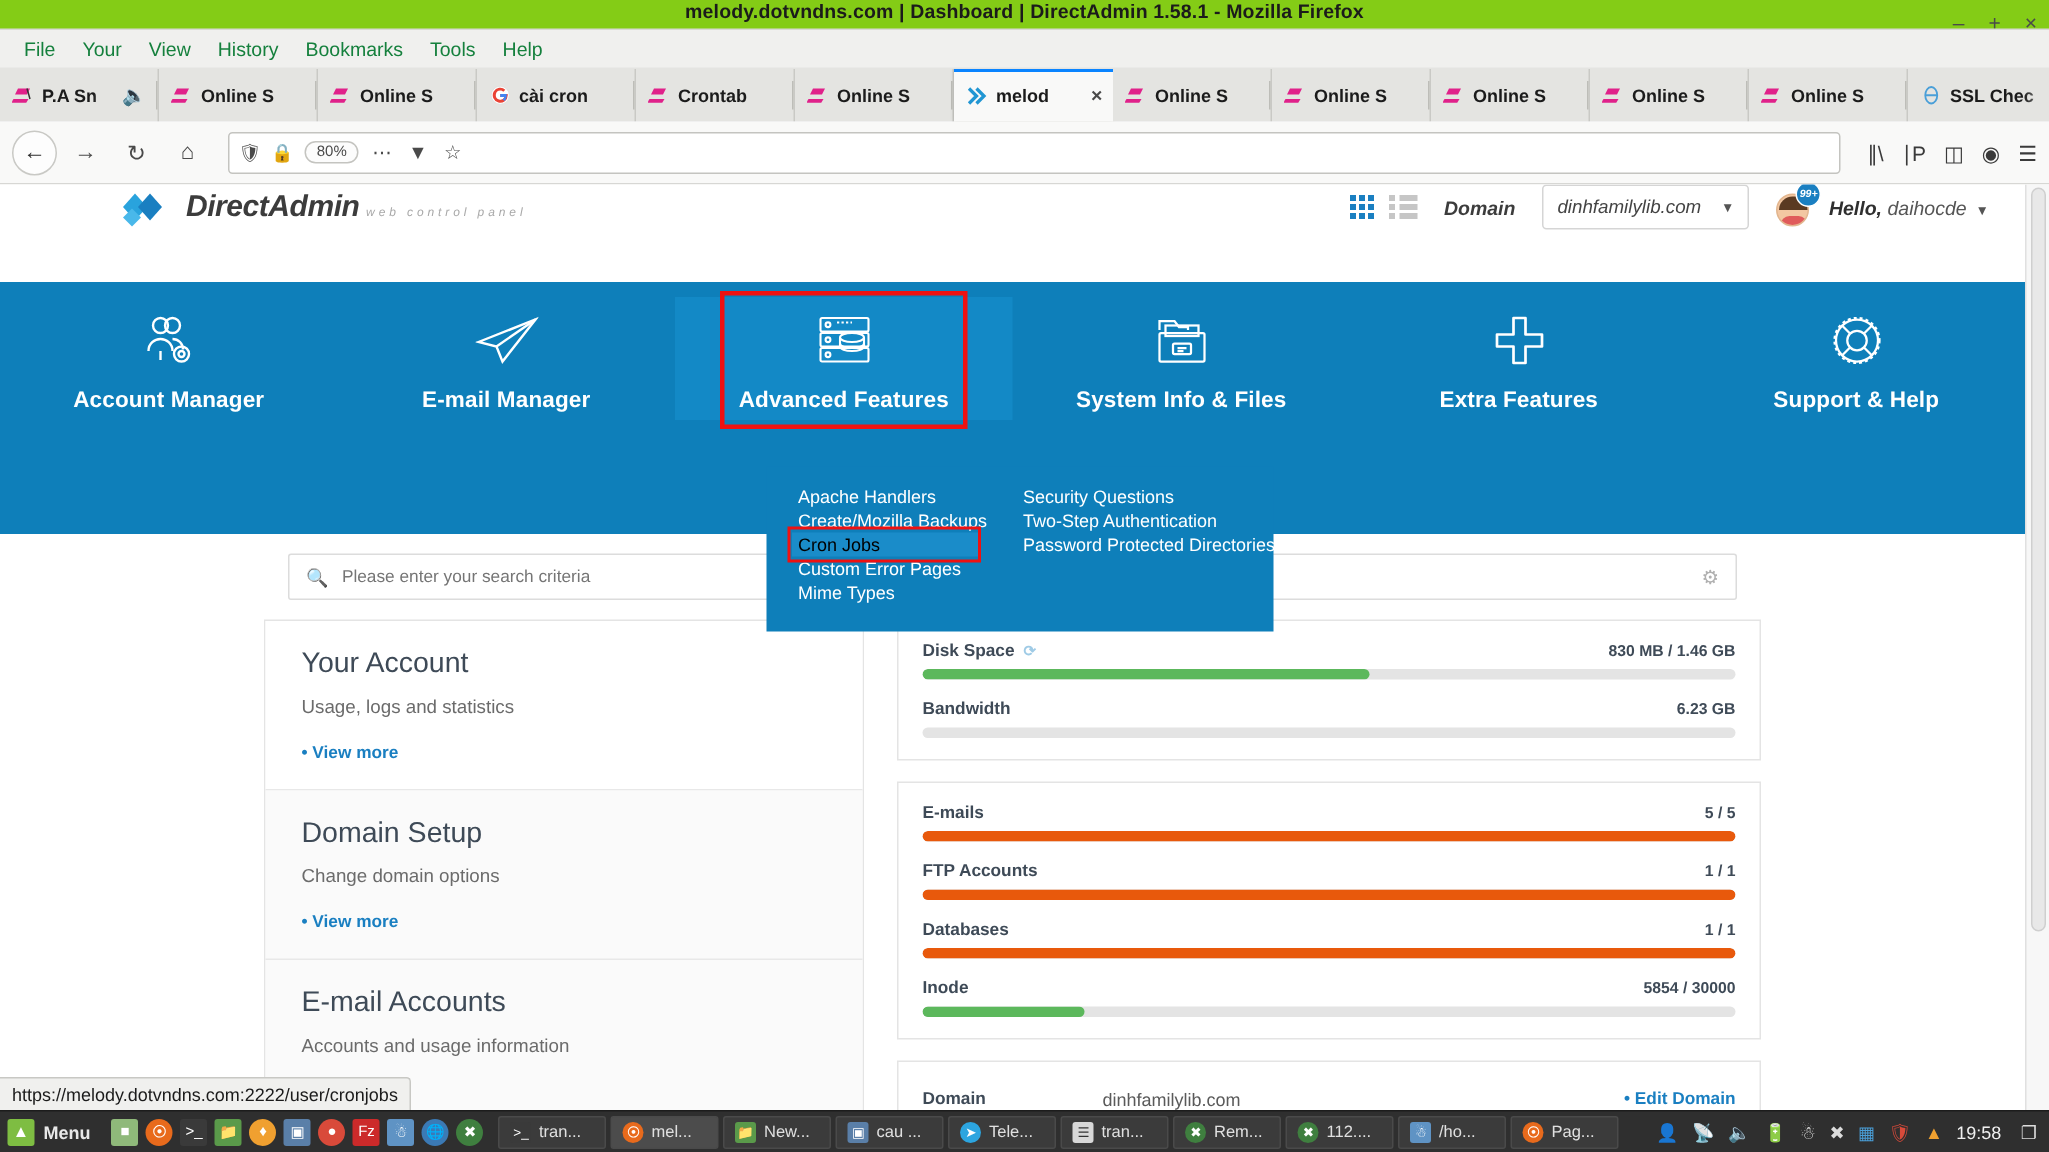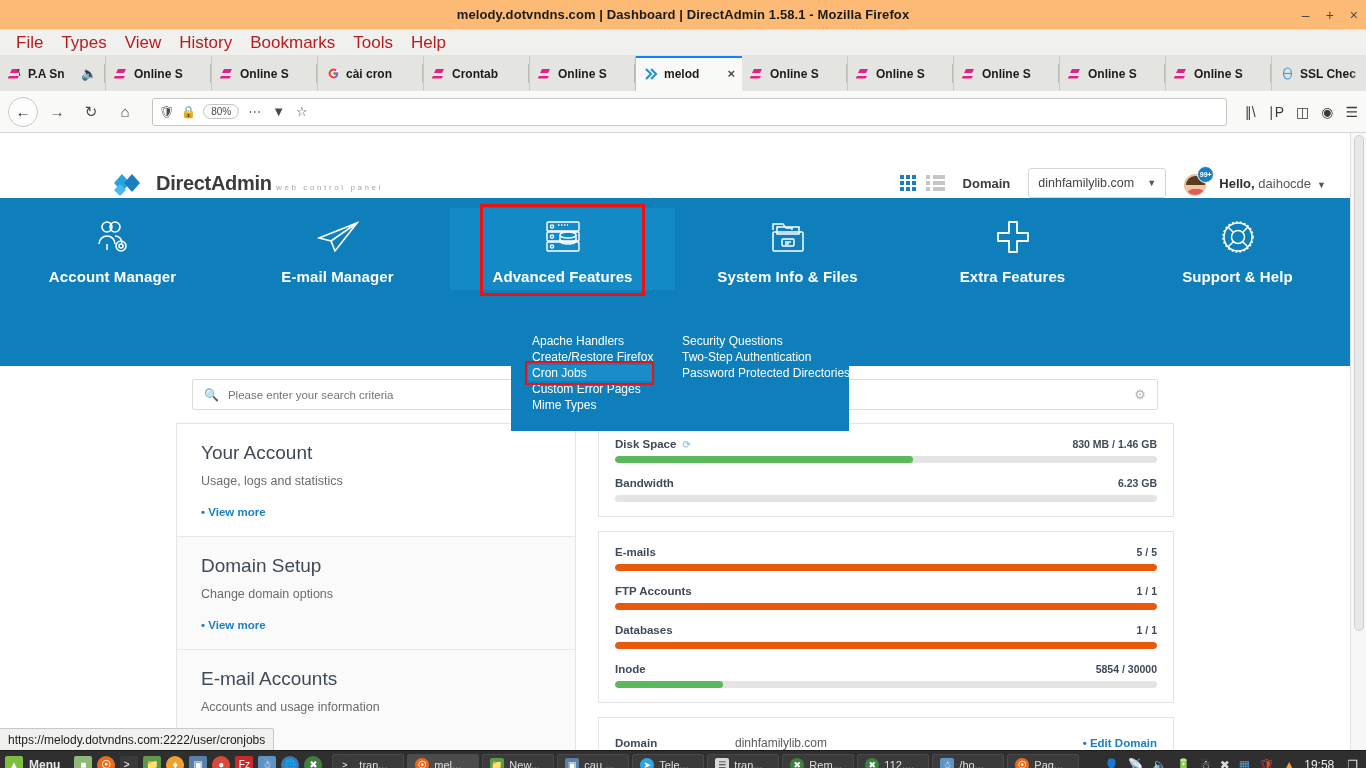--- a/index.html
+++ b/index.html
@@ -4,39 +4,39 @@
 <style>
   * { box-sizing: border-box; margin: 0; padding: 0; }
   html, body {
     width: 1366px; height: 768px; overflow: hidden;
     font-family: "Liberation Sans", sans-serif;
     background: #ffffff;
   }
 
   
   .ff-titlebar {
-    height: 30px; background: #fdba74; border-bottom: 1px solid #d9d9d6;
-    display: flex; align-items: center; position: relative;
+    height: 20px; background: #84cc16; border-bottom: 1px solid #d9d9d6;
+    display: flex; align-items: flex-start; position: relative;
   }
   .ff-title {
     width: 100%; text-align: center; font-size: 13px; font-weight: bold;
     color: #1b1b1b; letter-spacing: .1px;
   }
   .win-btns {
     position: absolute; right: 8px; top: 0; height: 30px;
     display: flex; align-items: center; gap: 16px; color: #4a4a4a; font-size: 14px;
   }
   .win-btns span { cursor: default; line-height: 1; }
 
   .ff-menubar {
     height: 26px; background: #f0f0ee; display: flex; align-items: center;
     padding-left: 8px; gap: 2px; border-bottom: 1px solid #e4e4e1;
   }
   .ff-menubar .mi {
-    font-size: 17px; color: #b91c1c; padding: 3px 8px; border-radius: 2px;
+    font-size: 13px; color: #15803d; padding: 3px 8px; border-radius: 2px;
   }
 
   .ff-tabstrip {
     height: 35px; background: #e4e4e1; display: flex; align-items: stretch;
     padding-left: 0px; overflow: hidden; font-weight: bold;
   }
   .tab {
     width: 106px; min-width: 106px; display: flex; align-items: center;
     gap: 5px; padding: 0 7px; position: relative; background: #e4e4e1;
     border-right: 1px solid #c9c9c5;
@@ -90,22 +90,22 @@
   .ffright { display:flex; align-items:center; gap: 12px; padding-left: 6px; }
   .ffright .ri { font-size: 14px; color:#3a3a3a; }
 
   
   .viewport {
     position: relative; width: 1366px; height: 617px; background:#ffffff; overflow:hidden;
   }
   .page { position:absolute; inset:0 16px 0 0; overflow:hidden; }
 
   .da-header {
-    height: 65px; background:#ffffff; display:flex; align-items:flex-end;
-    padding: 0 24px 0 112px; position: relative;
+    height: 65px; background:#ffffff; display:flex; align-items:flex-start;
+    padding: 0 24px 0 80px; position: relative; font-style: italic;
   }
   .logo { display:flex; align-items:center; gap:10px; }
   .logo .chev { width: 34px; height: 30px; position: relative; }
   .logo .chev svg { display:block; }
   .logo .ltext .l1 { font-size: 20px; font-weight: bold; color:#3c3c3c; letter-spacing:-.3px; line-height:1; }
   .logo .ltext .l2 { font-size: 8px; color:#a8a8a8; letter-spacing: 2.6px; margin-top:3px; }
 
   .hdr-right { margin-left:auto; display:flex; align-items:center; gap: 18px; }
   .viewtoggle { display:flex; align-items:center; gap: 10px; }
   .grid-icon { display:grid; grid-template-columns: repeat(3, 4px); grid-template-rows: repeat(3, 4px); gap:2px; }
@@ -160,21 +160,21 @@
   }
   .dd-cols { display:flex; }
   .dd-col { flex: 0 0 auto; }
   .dd-col.c1 { width: 152px; padding-left: 17px; }
   .dd-col.c2 { padding-left: 15px; }
   .dd-item {
     font-size: 12px; color:#ffffff; line-height: 16px; padding: 0 4px; margin-bottom: 0px;
     height: 16px; white-space: nowrap;
   }
   .dd-item.hl {
-    background:#1a8cc9; color:#ffffff; position:relative; width: 124px;
+    background:#1a8cc9; color:#000000; position:relative; width: 124px;
   }
   .dd-item.hl:after {
     content:""; position:absolute; left:-3px; right:-2px; top:-4px; bottom:-4px;
     border:2px solid #ee1111;
   }
 
   .searchwrap {
     position:absolute; left:176px; right:176px; top: 0; height: 57px;
     background:#fff; padding: 13px 16px 0 16px; box-shadow: 0 0 0 1px rgba(0,0,0,0.0);
   }
@@ -274,21 +274,21 @@
   <div class="ff-title">melody.dotvndns.com | Dashboard | DirectAdmin 1.58.1 - Mozilla Firefox</div>
   <div class="win-btns">
     <span>–</span>
     <span>+</span>
     <span>×</span>
   </div>
 </div>
 
 <div class="ff-menubar">
   <div class="mi">File</div>
-  <div class="mi">Types</div>
+  <div class="mi">Your</div>
   <div class="mi">View</div>
   <div class="mi">History</div>
   <div class="mi">Bookmarks</div>
   <div class="mi">Tools</div>
   <div class="mi">Help</div>
 </div>
 
 <div class="ff-tabstrip">
   <div class="tab">
     <span class="favicon">
@@ -676,21 +676,21 @@
             <span class="a">• <span>Edit Domain</span></span>
           </div>
         </div>
       </div>
     </div>
 
     <div class="dropdown">
       <div class="dd-cols">
         <div class="dd-col c1">
           <div class="dd-item">Apache Handlers</div>
-          <div class="dd-item">Create/Restore Firefox</div>
+          <div class="dd-item">Create/Mozilla Backups</div>
           <div class="dd-item hl">Cron Jobs</div>
           <div class="dd-item">Custom Error Pages</div>
           <div class="dd-item">Mime Types</div>
         </div>
         <div class="dd-col c2">
           <div class="dd-item">Security Questions</div>
           <div class="dd-item">Two-Step Authentication</div>
           <div class="dd-item">Password Protected Directories</div>
         </div>
       </div>

